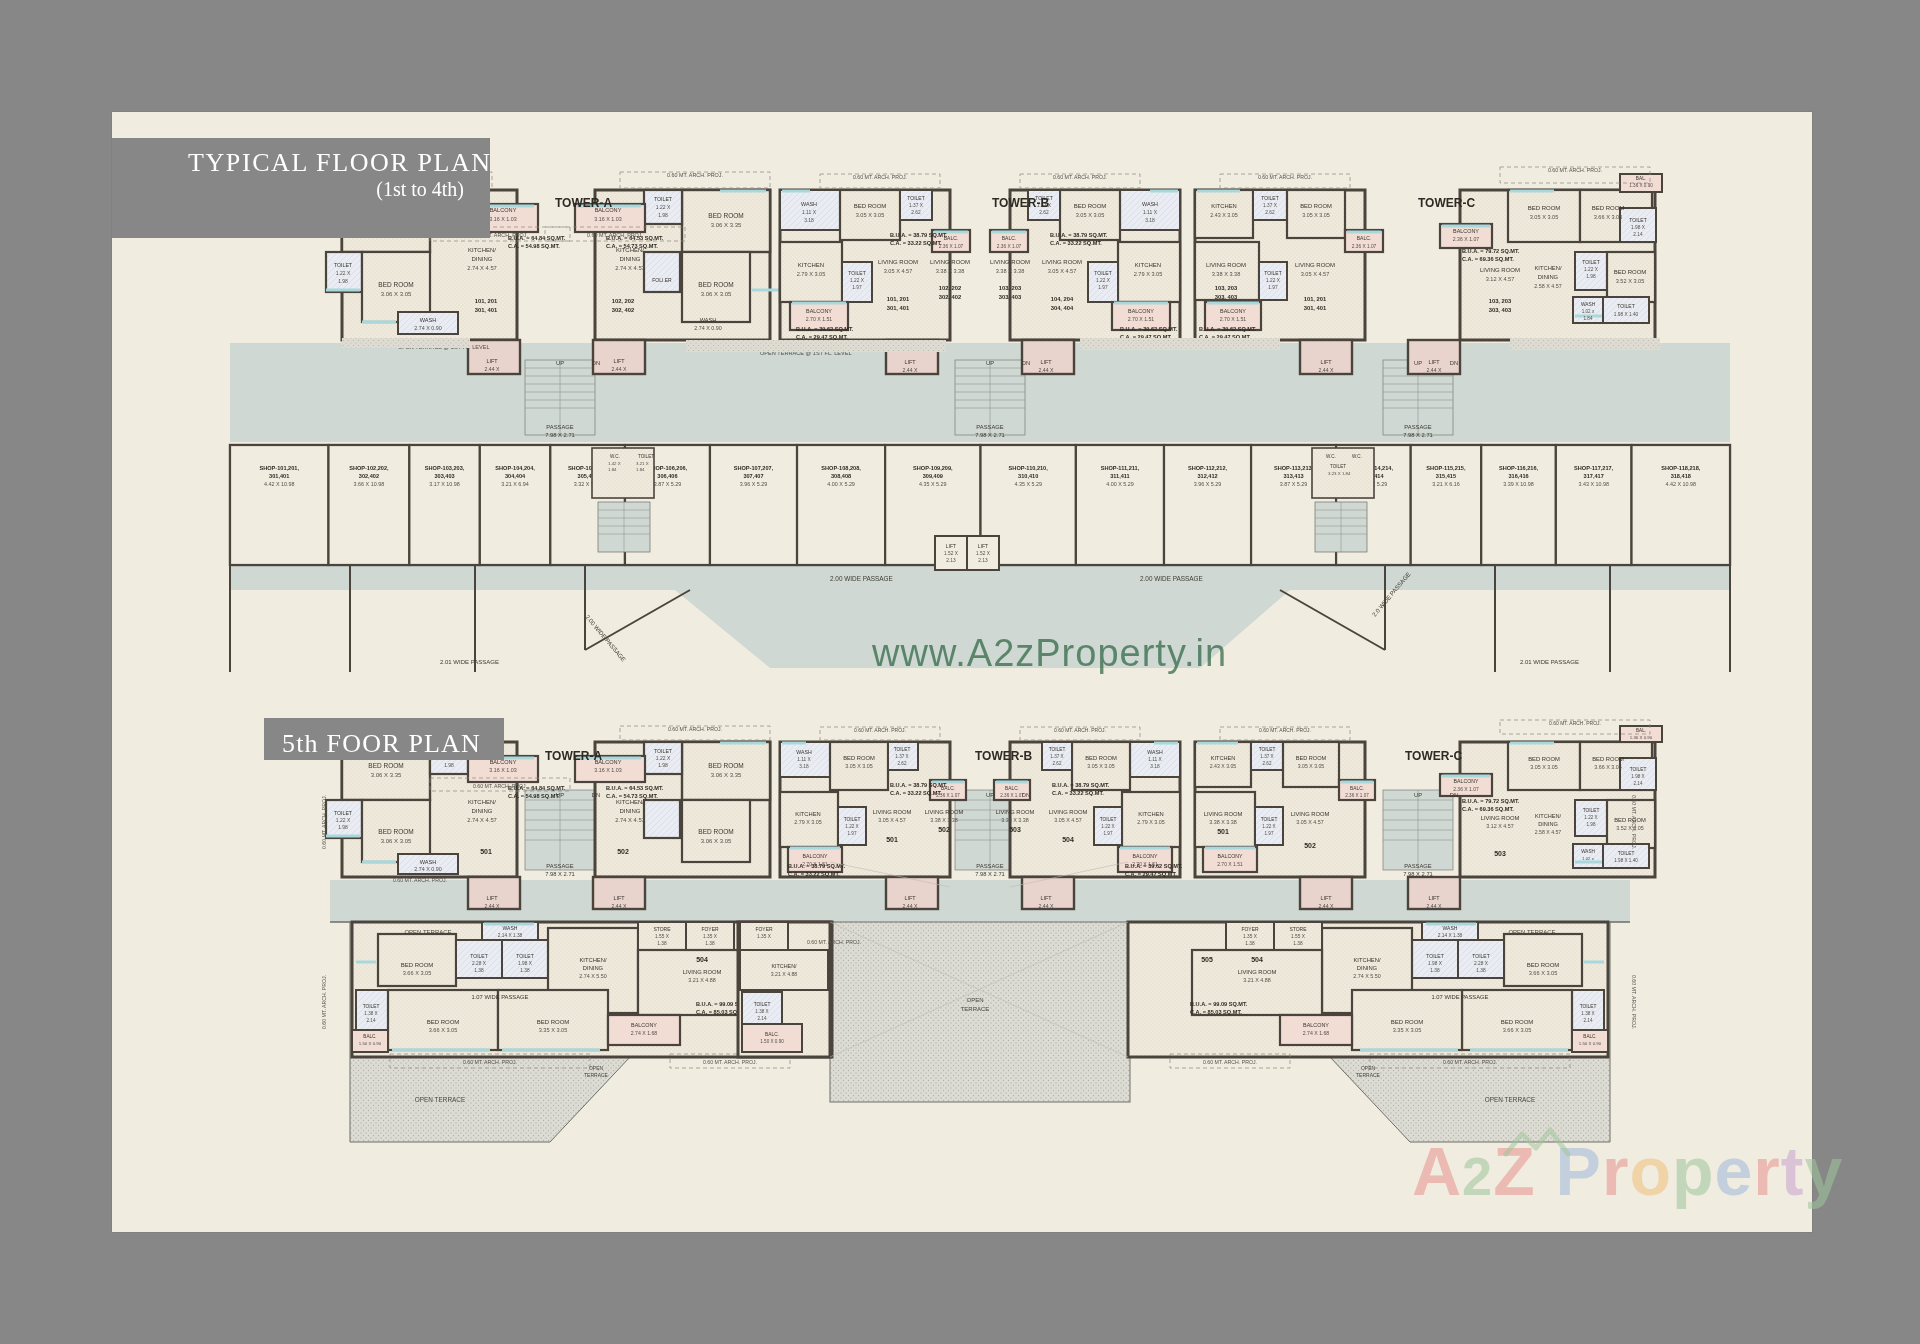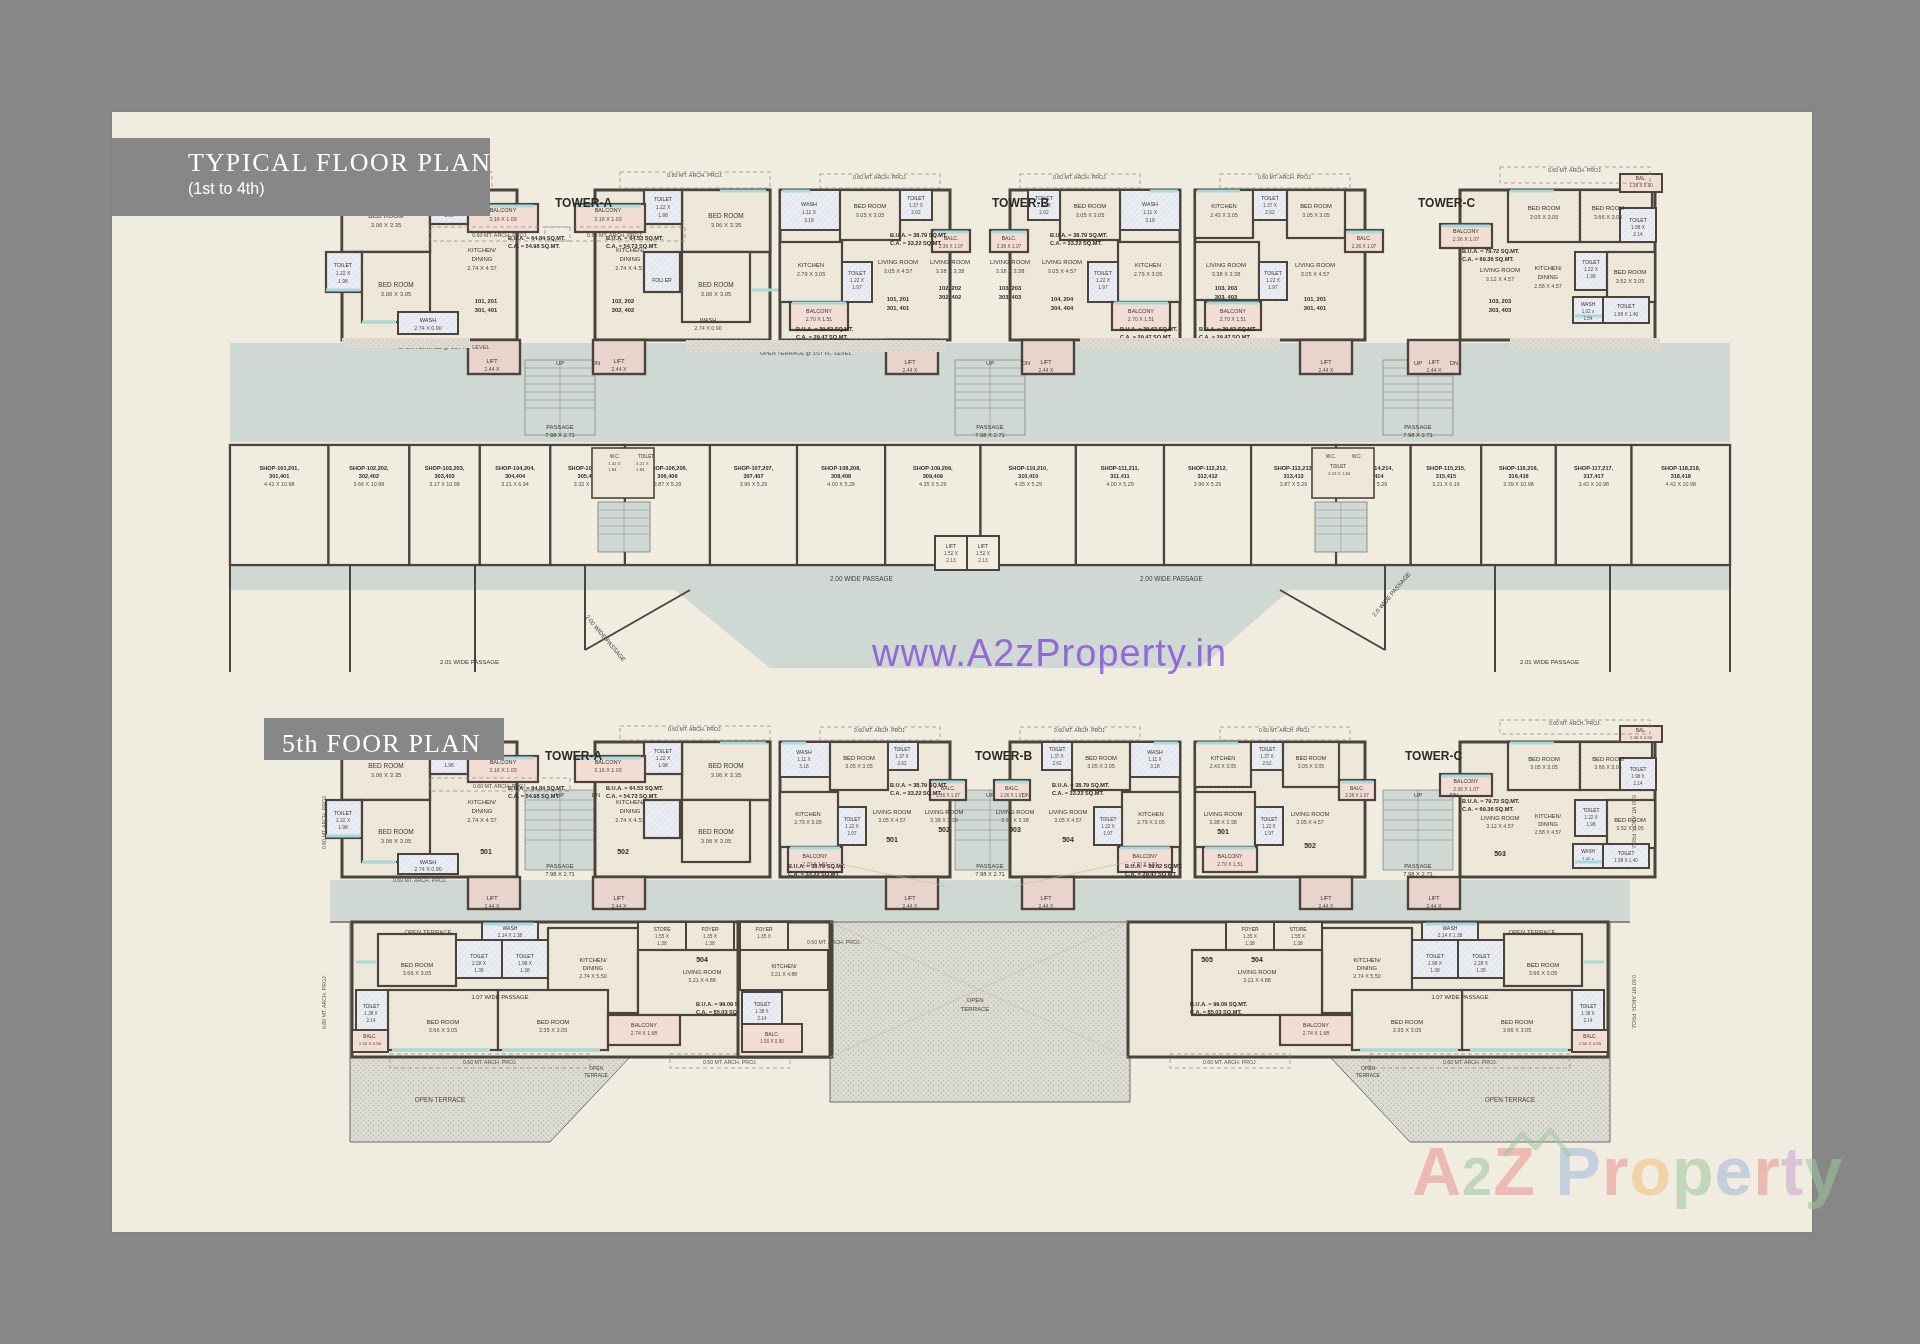--- a/index.html
+++ b/index.html
@@ -20,32 +20,33 @@
   }
   
   .title-banner{
     position:absolute;
     background:#878787;
     color:#ffffff;
     box-sizing:border-box;
   }
   #banner-typical{
     left:0px; top:26px;
-    width:378px; height:78px;
+    width:378px; height:100px;
     padding:10px 24px 0 76px;
   }
   #banner-typical .t1{
     font-family:"Liberation Serif", serif;
     font-size:26px; letter-spacing:1.6px;
     line-height:30px;
     white-space:nowrap;
   }
   #banner-typical .t2{
-    font-family:Liberation Sans, sans-serif;
-    font-size:16px;
+    font-family:Liberation Serif, serif;
+    font-size:20px;
+    text-align:right;
     padding-right:2px;
     line-height:22px;
     white-space:nowrap;
   }
   #banner-fifth{
     left:152px; top:606px;
     width:240px; height:42px;
     padding:11px 0 0 18px;
   }
   #banner-fifth .t1{
@@ -60,21 +61,21 @@
   #plan-typical{left:0;top:0;width:1700px;height:560px;}
   #plan-fifth{left:0;top:560px;width:1700px;height:560px;}
   .plan svg{display:block;}
 
   
   #wm-text{
     position:absolute;
     left:760px; top:520px;
     font-family:"Liberation Sans", sans-serif;
     font-size:38px;
-    color:#6d28d9;
+    color:#14532d;
     opacity:.62;
     letter-spacing:1px;
     white-space:nowrap;
     pointer-events:none;
   }
   #wm-logo{
     position:absolute;
     left:1300px; top:1020px;
     font-family:"Liberation Sans", sans-serif;
     font-size:68px;

